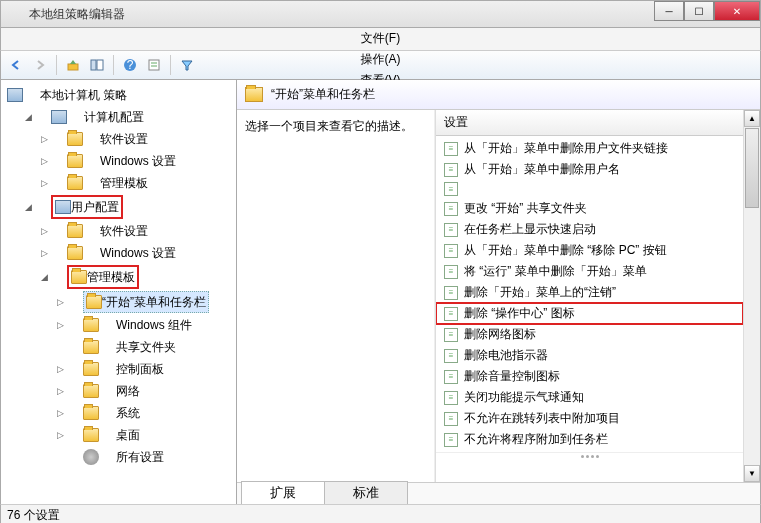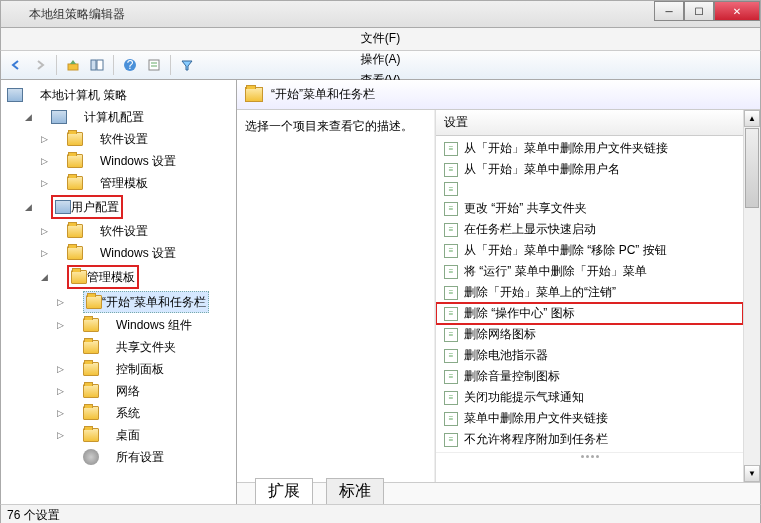--- a/index.html
+++ b/index.html
@@ -41,21 +41,21 @@
 .rbody { flex: 1; display: flex; position: relative; }
 .descpane { width: 198px; padding: 8px; border-right: 1px solid #eee; }
 .listpane { flex: 1; overflow: auto; border-left: 1px solid #ddd; position: relative; }
 .listhdr { position: sticky; top: 0; background: linear-gradient(#fff,#eee); border-bottom: 1px solid #ccc; padding: 4px 8px; }
 .listitems { padding: 2px 0; }
 .li { display: flex; align-items: center; gap: 6px; padding: 2px 8px; white-space: nowrap; cursor: default; }
 .li .picon { width: 14px; height: 14px; border: 1px solid #8a8; background: #fff; display: flex; align-items: center; justify-content: center; font-size: 8px; color: #6a6; }
 .li.hl { outline: 2px solid #d22; outline-offset: -1px; }
 
 .tabs { height: 22px; border-top: 1px solid #ccc; display: flex; align-items: flex-end; padding-left: 4px; background: #f9f9f9; }
-.tab { padding: 2px 12px; border: 1px solid #bbb; border-bottom: none; background: #fff; margin-right: -1px; cursor: default; font-size: 16px; margin-left: 14px; }
+.tab { padding: 2px 28px; border: 1px solid #bbb; border-bottom: none; background: #fff; margin-right: -1px; cursor: default; font-size: 13px; }
 .tab.inactive { background: #eee; }
 
 .statusbar { height: 33px; border: 1px solid #aaa; border-top: 1px solid #ccc; background: #f4f4f4; padding: 2px 6px; font-size: 11px; }
 
 .vscroll { width: 17px; background: #f0f0f0; border-left: 1px solid #ddd; display: flex; flex-direction: column; }
 .vscroll .arr { height: 17px; background: linear-gradient(#fff,#ddd); border: 1px solid #bbb; text-align: center; font-size: 8px; line-height: 15px; }
 .vscroll .thumb { flex: 0 0 80px; margin: 1px; background: linear-gradient(#eee,#ccc); border: 1px solid #aaa; }
 .vscroll .track { flex: 1; }
 
 .splitterh { height: 8px; display:flex; align-items:center; justify-content:center; gap:2px; border-top:1px solid #eee; }
@@ -323,21 +323,21 @@
             <div class="li">
               <span class="picon">≡</span>
               <span>删除音量控制图标</span>
             </div>
             <div class="li">
               <span class="picon">≡</span>
               <span>关闭功能提示气球通知</span>
             </div>
             <div class="li">
               <span class="picon">≡</span>
-              <span>菜单中删除用户文件夹链接</span>
+              <span>不允许在跳转列表中附加项目</span>
             </div>
             <div class="li">
               <span class="picon">≡</span>
               <span>不允许将程序附加到任务栏</span>
             </div>
           </div>
         <div class="splitterh">
             <span class="dot"></span>
             <span class="dot"></span>
             <span class="dot"></span>

